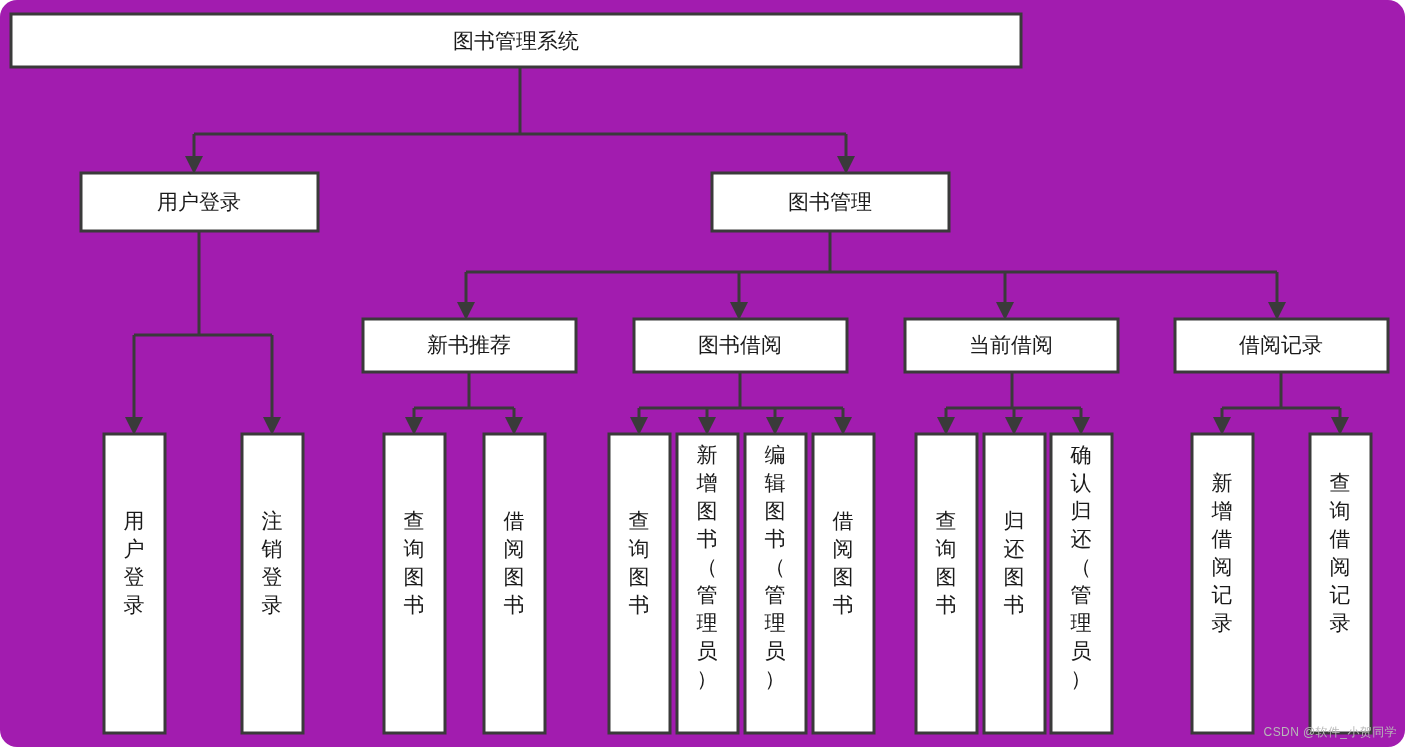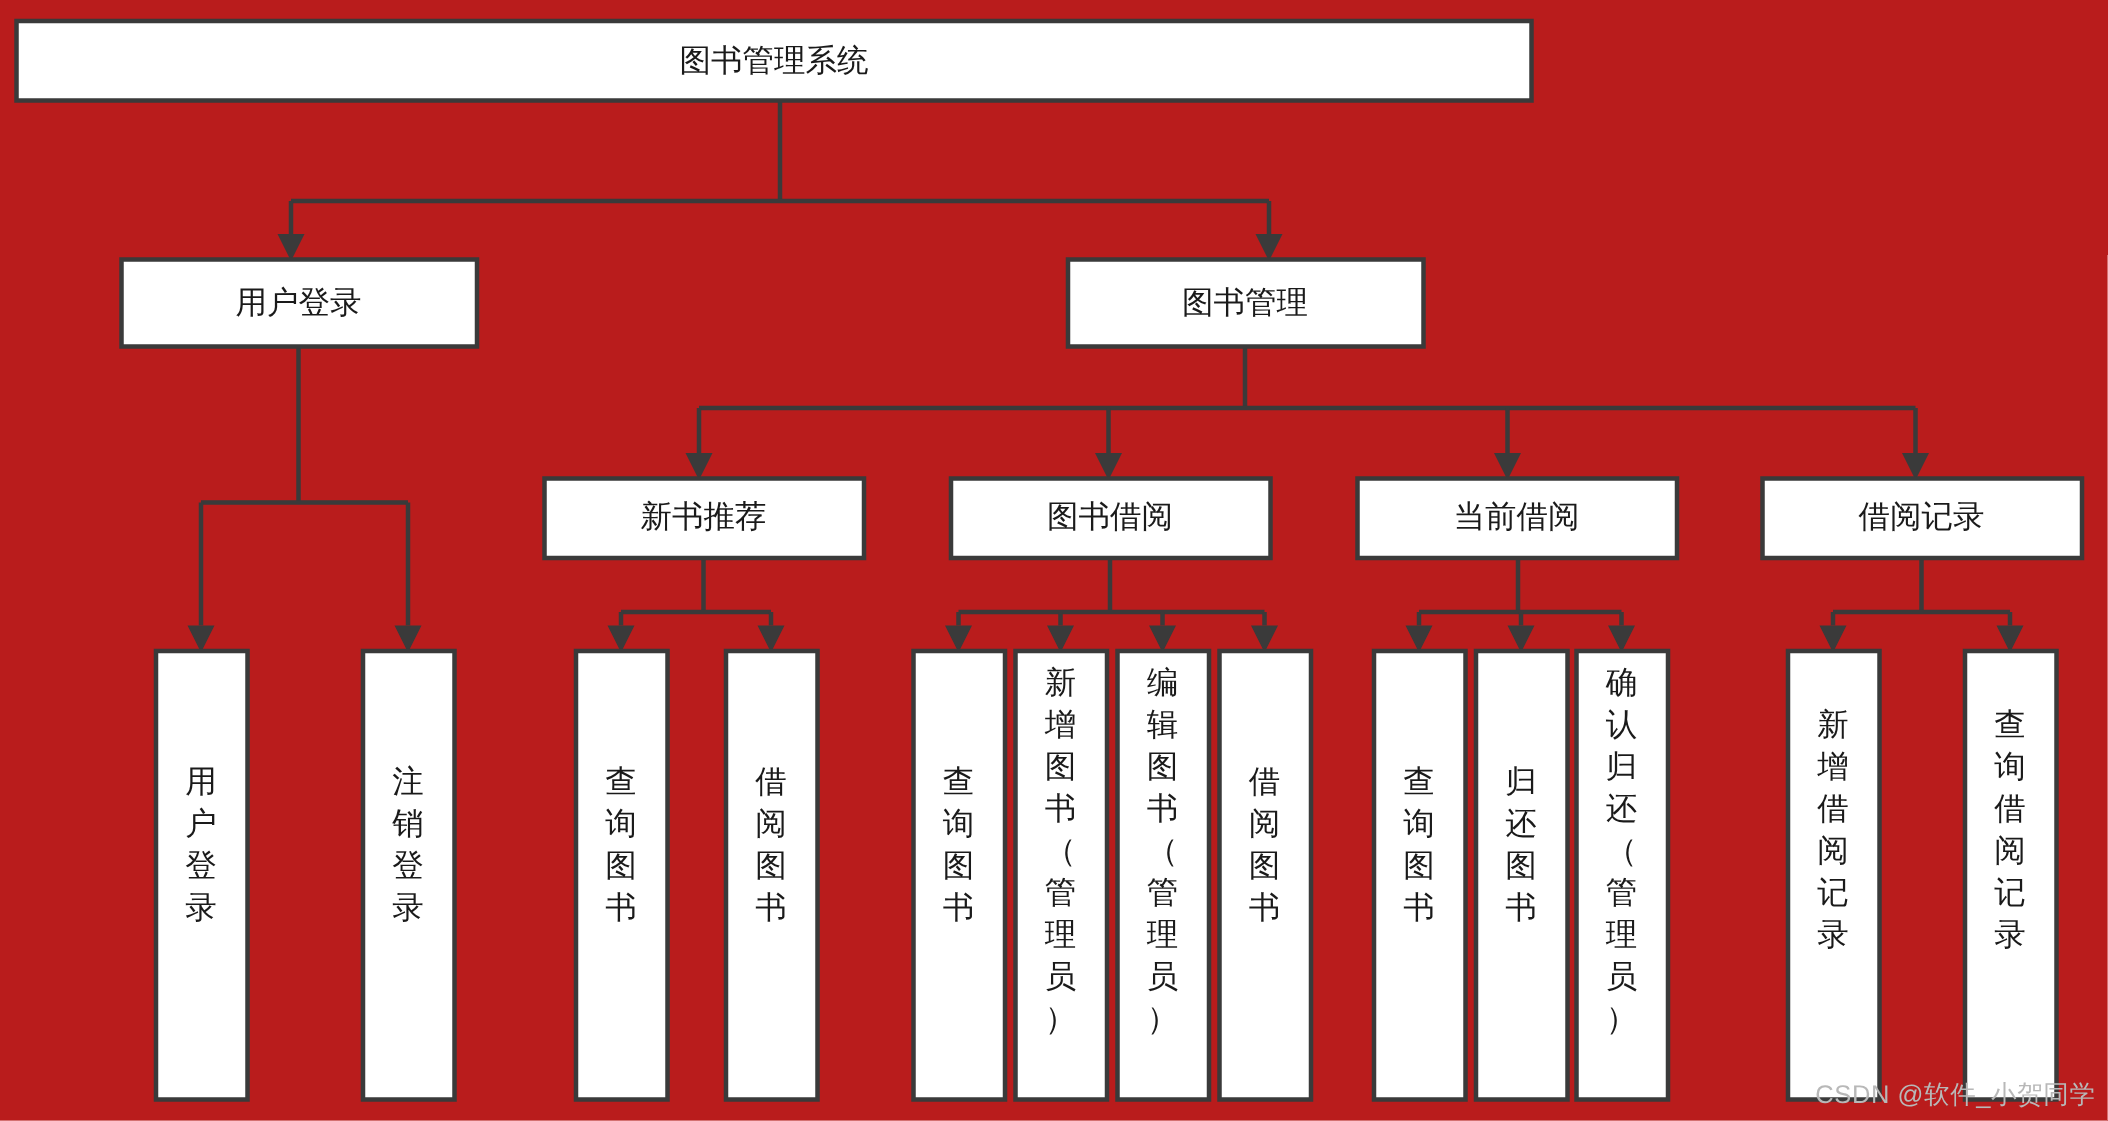--- a/index.html
+++ b/index.html
@@ -10,21 +10,22 @@
   body {
     width: 1405px;
     height: 747px;
     overflow: hidden;
     font-family: "Liberation Sans", "DejaVu Sans", sans-serif;
   }
   #diagram-root {
     position: relative;
     width: 1405px;
     height: 747px;
-    background: #b91c1c;
+    background: #a21caf;
+    border-radius: 17px;
   }
   svg.diagram-canvas {
     position: absolute;
     top: 0;
     left: 0;
     width: 1405px;
     height: 747px;
     display: block;
   }
   .node-box {
@@ -53,21 +54,21 @@
     font-family: "Liberation Sans", "DejaVu Sans", sans-serif;
     font-size: 21px;
     fill: #1a1a1a;
     text-anchor: middle;
   }
   .watermark-text {
     position: absolute;
     right: 8px;
     bottom: 6px;
     font-family: "Liberation Sans", "DejaVu Sans", sans-serif;
-    font-size: 17px;
+    font-size: 12px;
     color: #b8b8b8;
     white-space: nowrap;
     letter-spacing: 0.4px;
   }
 </style>
 </head>
 <body>
 
 <div id="diagram-root">
 

